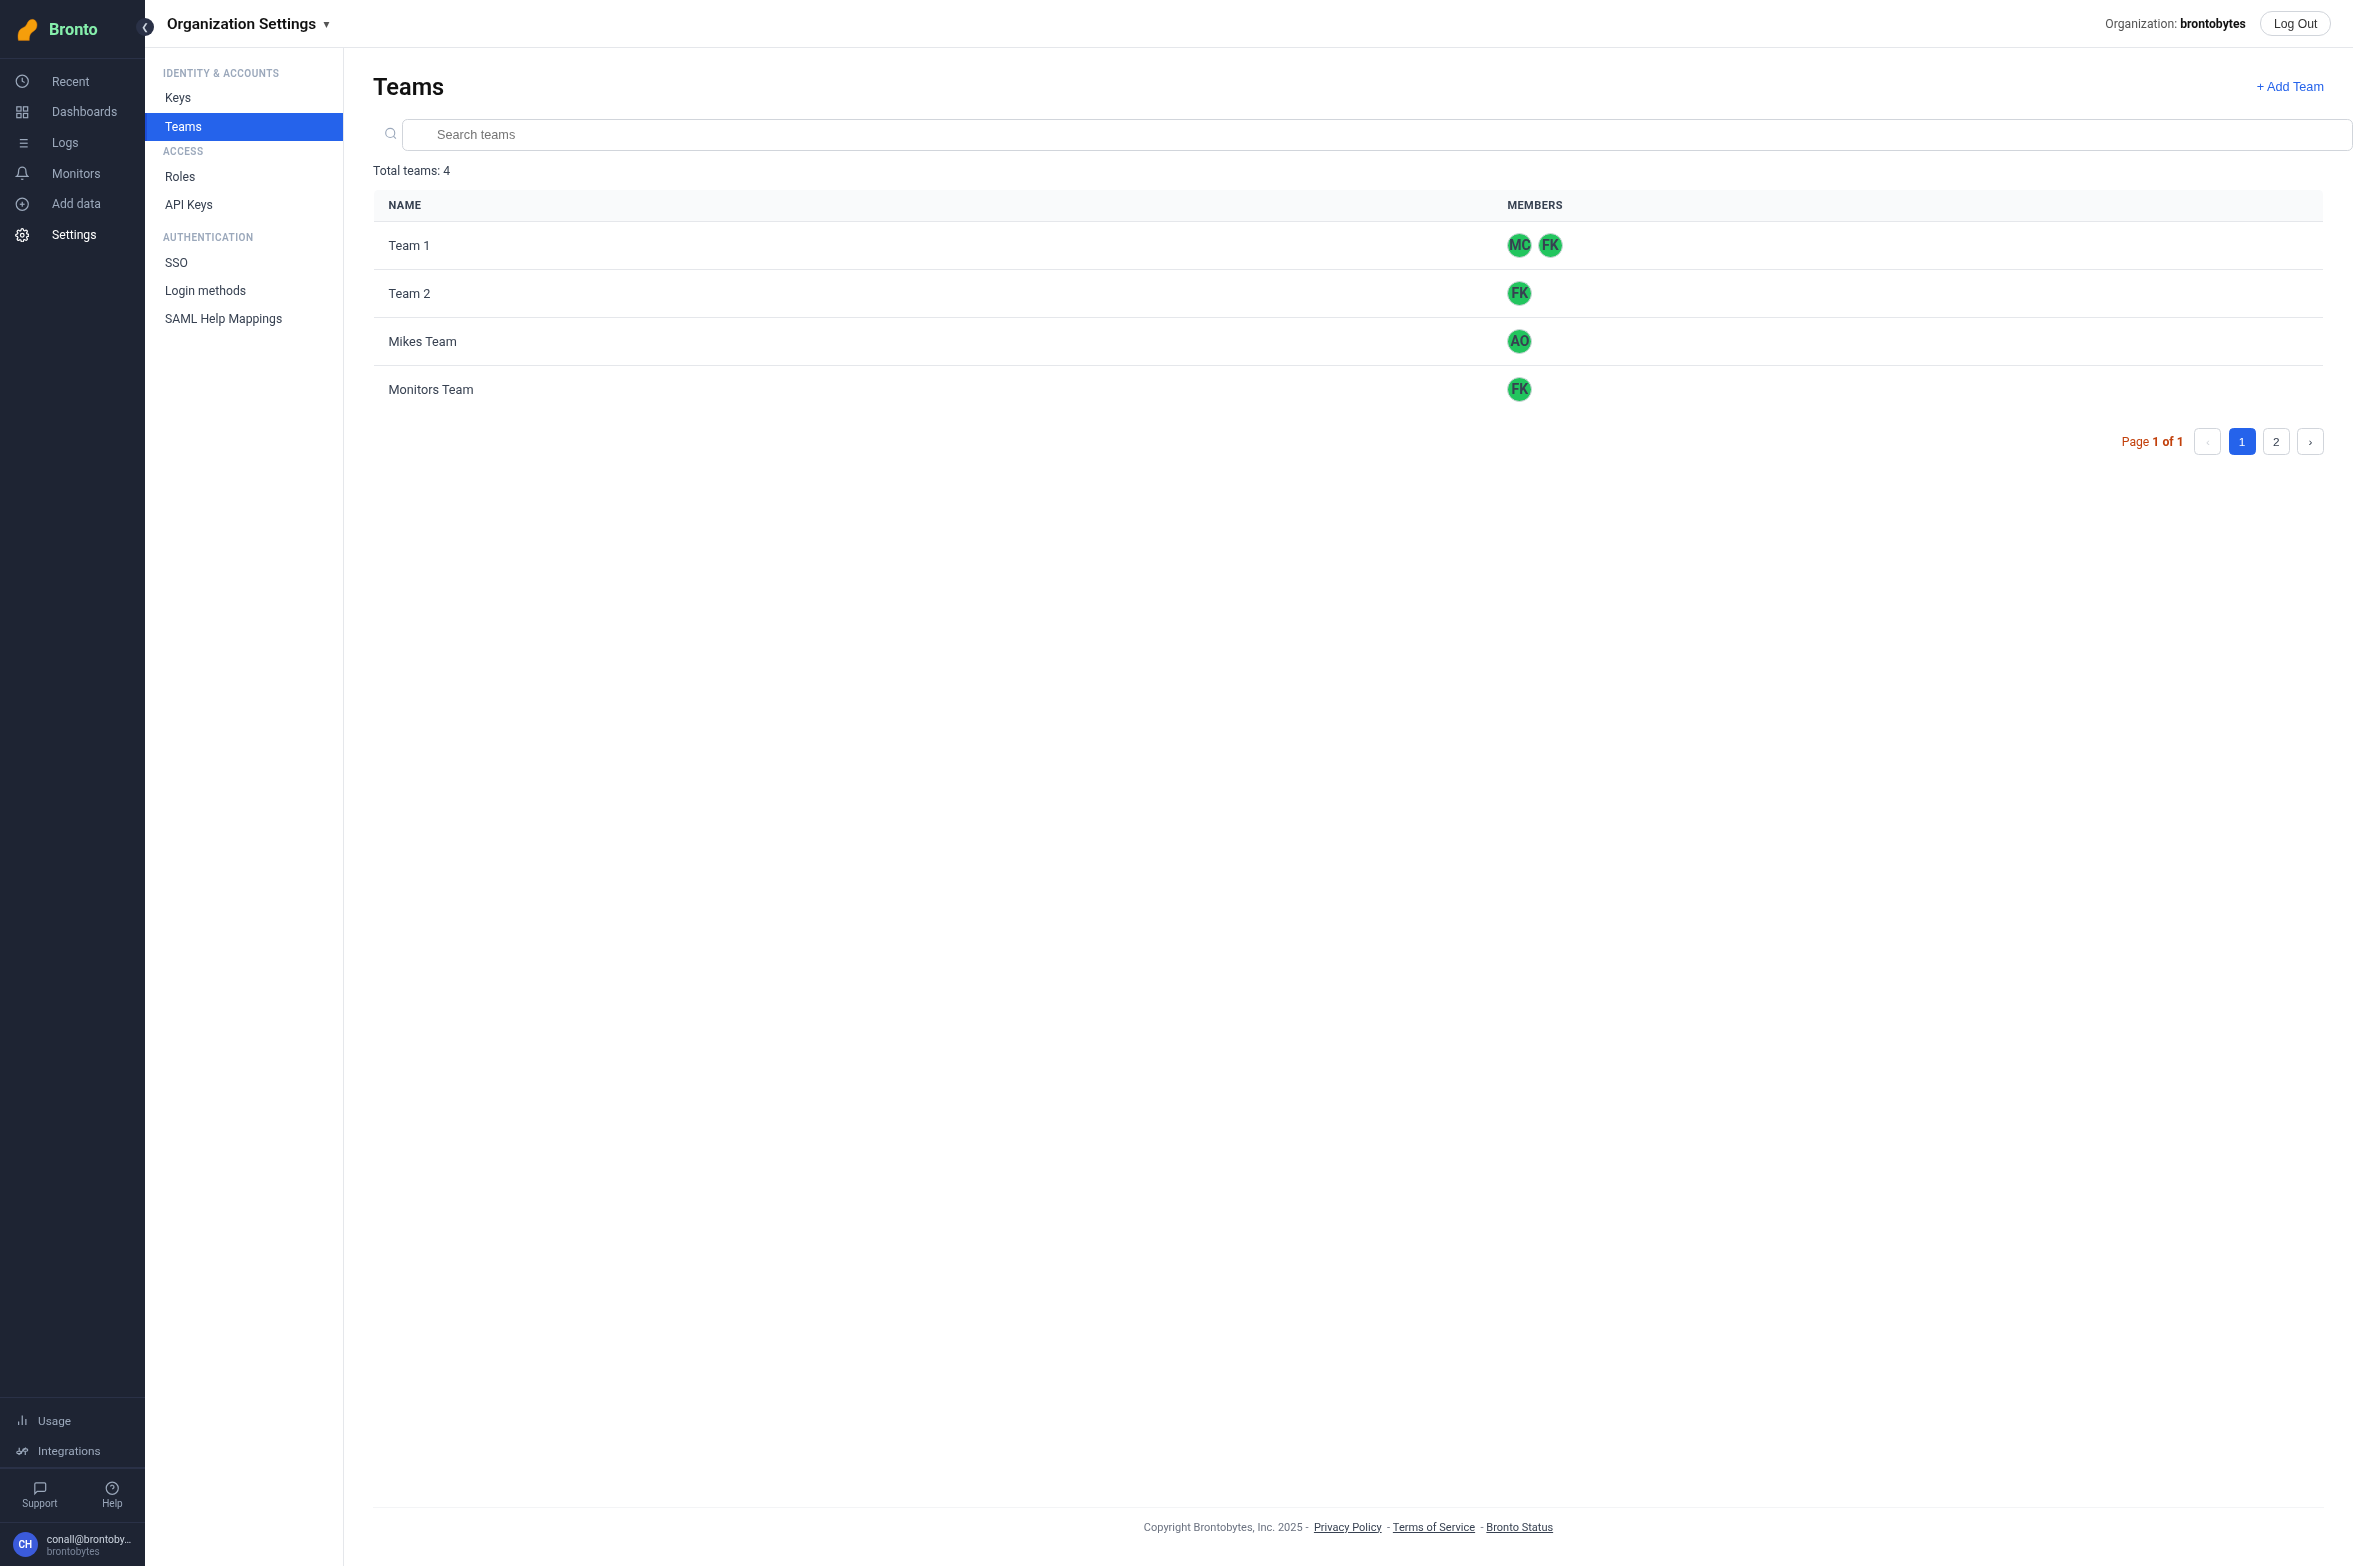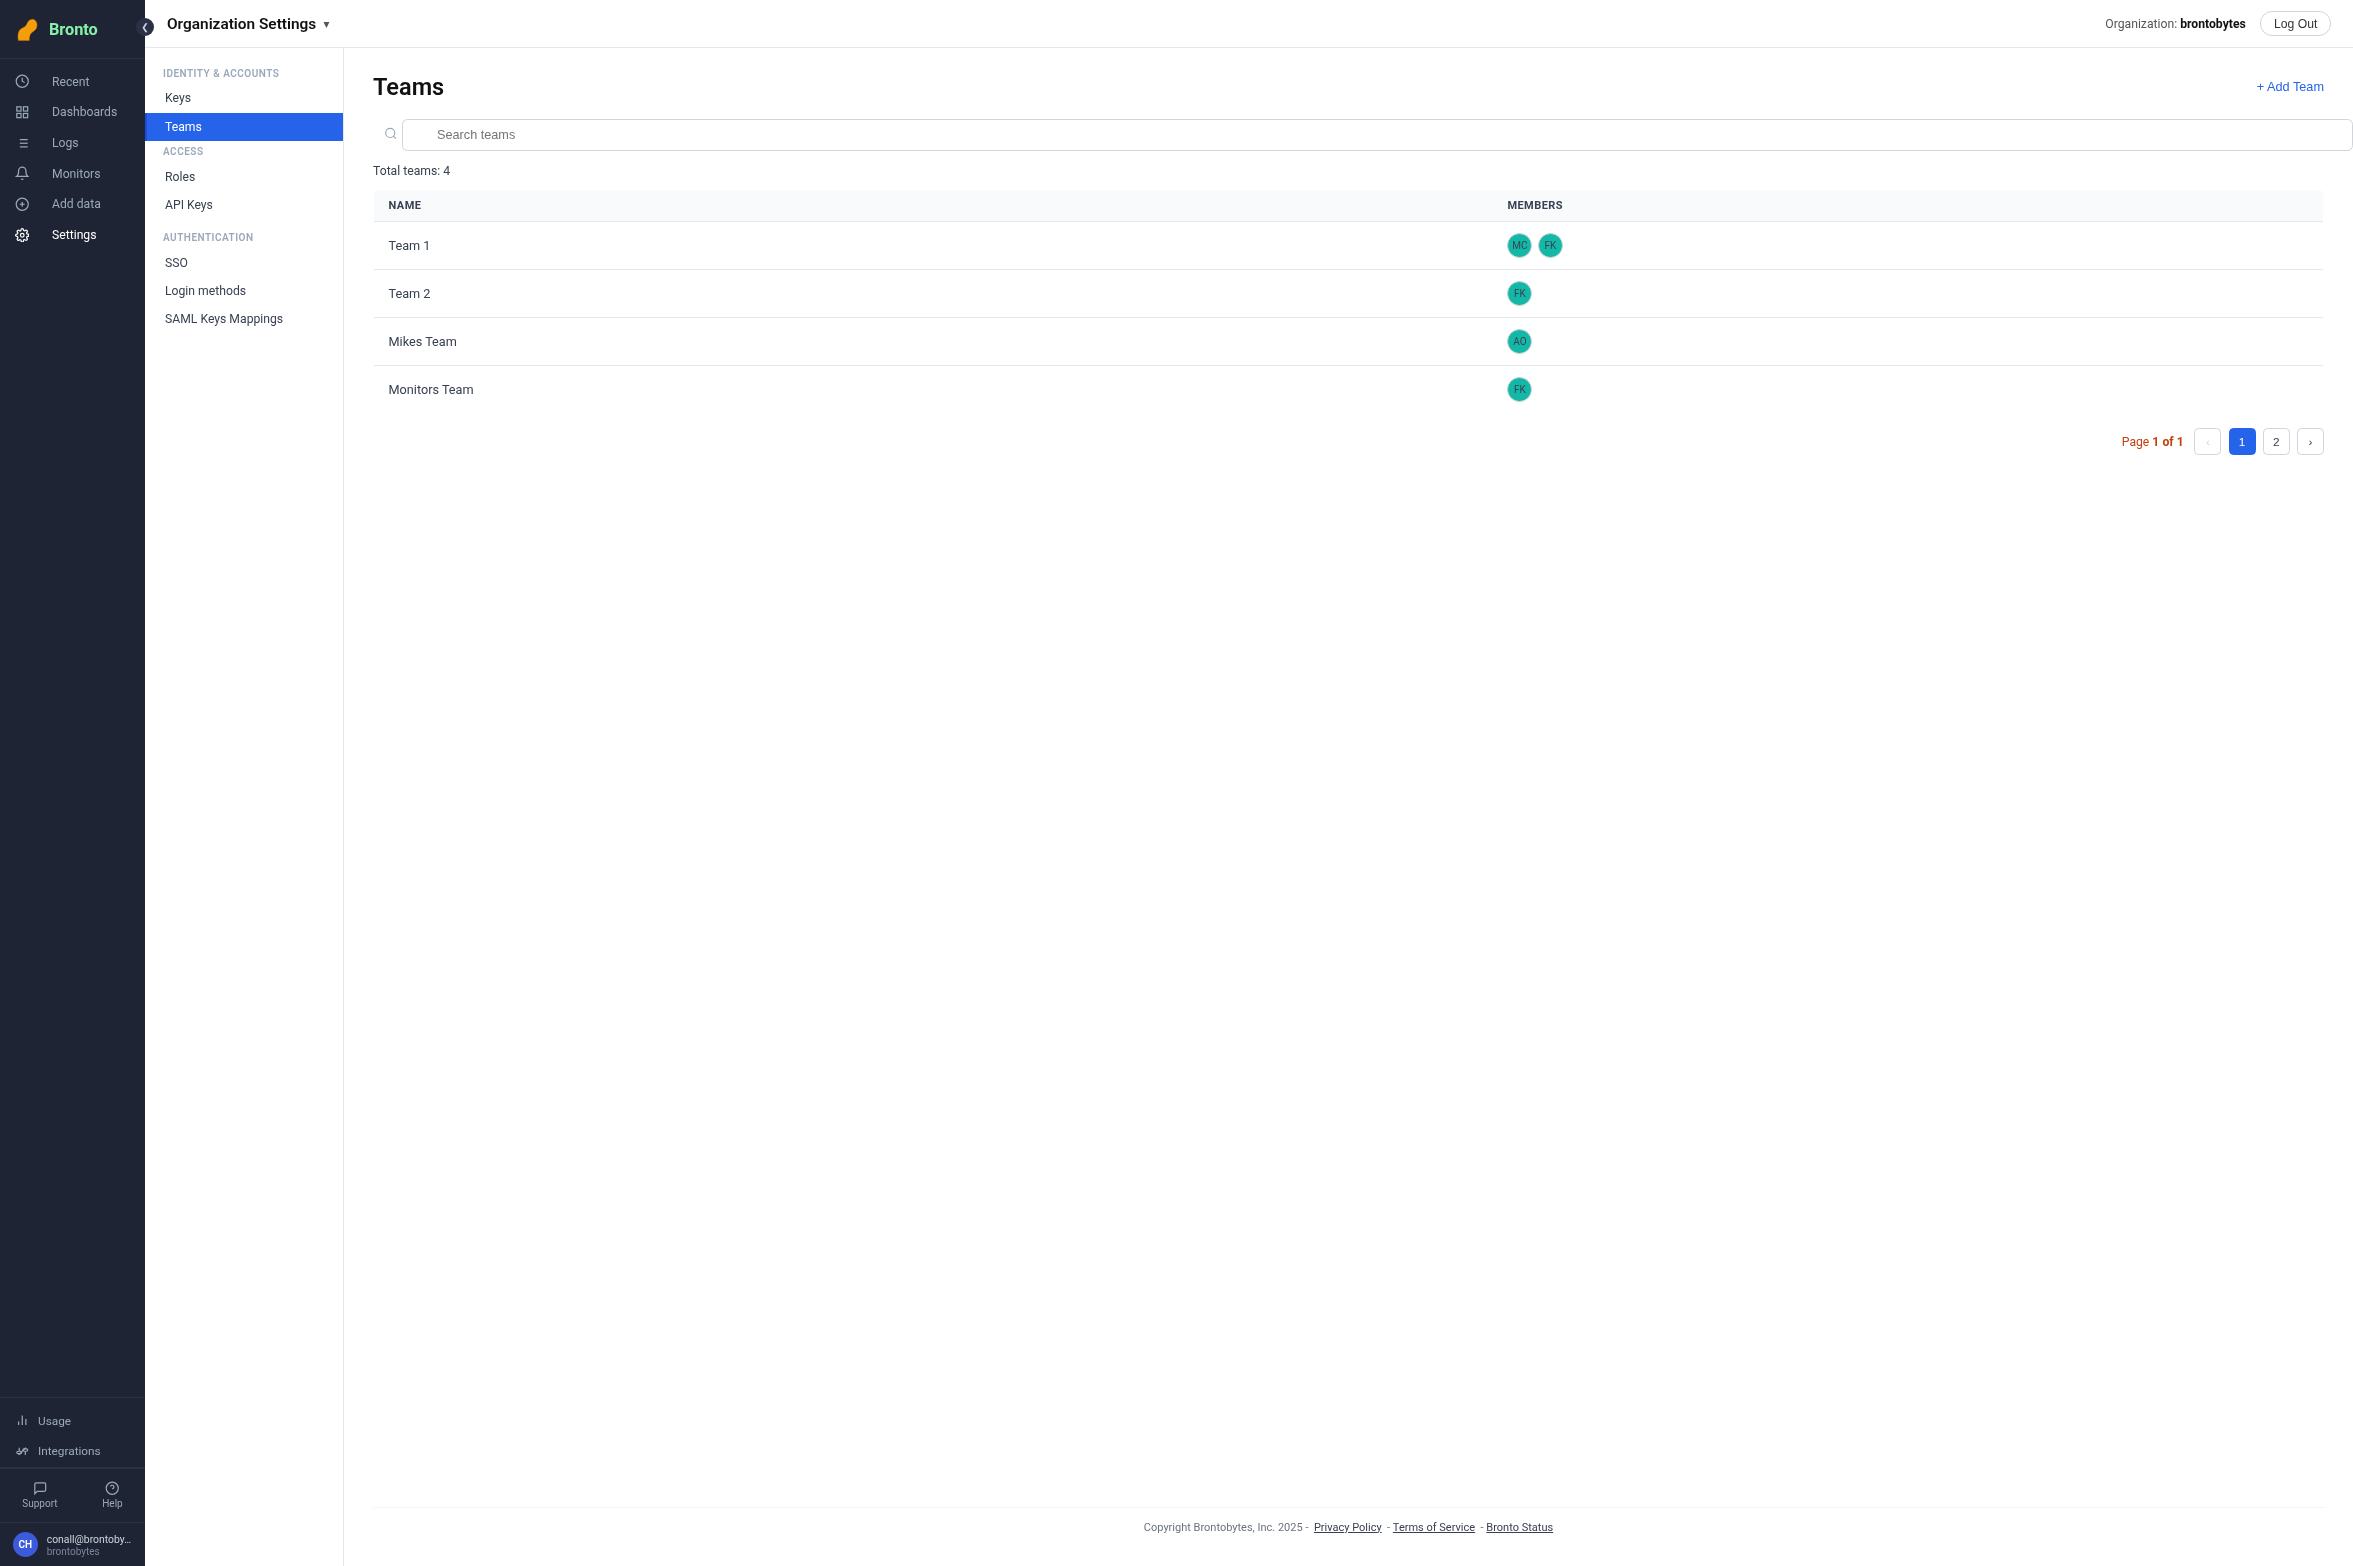--- a/index.html
+++ b/index.html
@@ -311,24 +311,24 @@
       display: flex;
       gap: 5.4px;
     }
     .member-badge {
       display: inline-flex;
       align-items: center;
       justify-content: center;
       width: 25px;
       height: 25px;
       border-radius: 50%;
-      background: #14b8a6;
-      color: #374151;
-      font-size: 10px;
-      font-weight: 400;
+      background: #22c55e;
+      color: #374151;
+      font-size: 14px;
+      font-weight: 700;
       border: 0.9px solid #d1d5db;
     }
 
     
     .pagination-row {
       display: flex;
       align-items: center;
       justify-content: flex-end;
       gap: 7.2px;
       margin-top: 14.5px;
@@ -513,21 +513,21 @@
       <div class="settings-nav-item">Keys</div>
       <div class="settings-nav-item active">Teams</div>
 
       <div class="settings-section-label" style="margin-top:0;">ACCESS</div>
       <div class="settings-nav-item">Roles</div>
       <div class="settings-nav-item">API Keys</div>
 
       <div class="settings-section-label" style="margin-top:7.2px;">AUTHENTICATION</div>
       <div class="settings-nav-item">SSO</div>
       <div class="settings-nav-item">Login methods</div>
-      <div class="settings-nav-item">SAML Keys Mappings</div>
+      <div class="settings-nav-item">SAML Help Mappings</div>
     </nav>
 
     <div class="page-content">
 
       <div class="page-heading-row">
         <h1 class="page-heading">Teams</h1>
         <button class="add-team-btn">+ Add Team</button>
       </div>
 
       <div class="search-bar">

